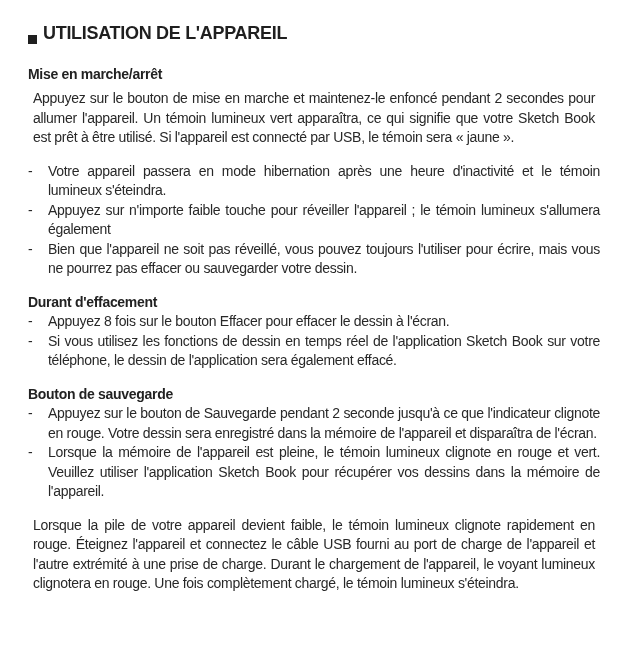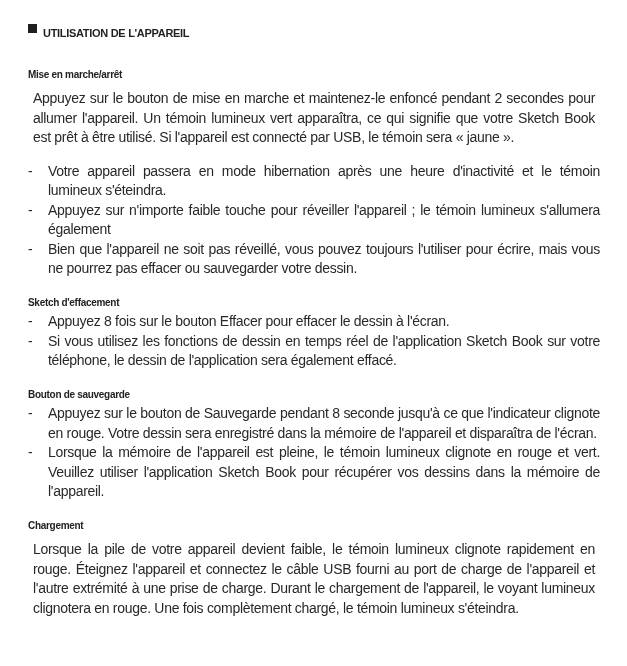--- a/index.html
+++ b/index.html
@@ -15,40 +15,40 @@
     color: #282828;
     font-size: 14px;
     line-height: 19.5px;
     letter-spacing: -0.3px;
     -webkit-font-smoothing: antialiased;
   }
   .page {
     padding: 24px 27px 0 28px;
   }
   .doc-title {
-    font-size: 11px;
+    font-size: 18px;
     font-weight: 700;
     margin: 0 0 21px 0;
     color: #1f1f1f;
     display: flex;
-    align-items: flex-start;
+    align-items: flex-end;
   }
   .sq {
     display: inline-block;
     width: 9px;
     height: 9px;
     background: #1f1f1f;
     margin-right: 6px;
     flex: 0 0 9px;
   }
   .doc-section {
     margin-bottom: 14px;
   }
   .sec-heading {
-    font-size: 10px;
+    font-size: 14px;
     font-weight: 700;
     margin: 0;
     color: #222222;
     line-height: 19.5px;
   }
   .body-text {
     margin: 5px;
     text-align: justify;
   }
   .list-item {
@@ -86,39 +86,38 @@
         <div class="list-item">
           <span class="dash">-</span>
           <p class="item-text">Appuyez sur n'importe faible touche pour réveiller l'appareil ; le témoin lumineux s'allumera également</p>
         </div>
         <div class="list-item">
           <span class="dash">-</span>
           <p class="item-text">Bien que l'appareil ne soit pas réveillé, vous pouvez toujours l'utiliser pour écrire, mais vous ne pourrez pas effacer ou sauvegarder votre dessin.</p>
         </div>
       </section>
       <section class="doc-section">
-        <h2 class="sec-heading">Sketch d'effacement</h2>
+        <h2 class="sec-heading">Durant d'effacement</h2>
         <div class="list-item">
           <span class="dash">-</span>
           <p class="item-text">Appuyez 8 fois sur le bouton Effacer pour effacer le dessin à l'écran.</p>
         </div>
         <div class="list-item">
           <span class="dash">-</span>
           <p class="item-text">Si vous utilisez les fonctions de dessin en temps réel de l'application Sketch Book sur votre téléphone, le dessin de l'application sera également effacé.</p>
         </div>
       </section>
       <section class="doc-section">
         <h2 class="sec-heading">Bouton de sauvegarde</h2>
         <div class="list-item">
           <span class="dash">-</span>
-          <p class="item-text">Appuyez sur le bouton de Sauvegarde pendant 8 seconde jusqu'à ce que l'indicateur clignote en rouge. Votre dessin sera enregistré dans la mémoire de l'appareil et disparaîtra de l'écran.</p>
+          <p class="item-text">Appuyez sur le bouton de Sauvegarde pendant 2 seconde jusqu'à ce que l'indicateur clignote en rouge. Votre dessin sera enregistré dans la mémoire de l'appareil et disparaîtra de l'écran.</p>
         </div>
         <div class="list-item">
           <span class="dash">-</span>
           <p class="item-text">Lorsque la mémoire de l'appareil est pleine, le témoin lumineux clignote en rouge et vert. Veuillez utiliser l'application Sketch Book pour récupérer vos dessins dans la mémoire de l'appareil.</p>
         </div>
       </section>
       <section class="doc-section">
-        <h2 class="sec-heading">Chargement</h2>
         <p class="body-text">Lorsque la pile de votre appareil devient faible, le témoin lumineux clignote rapidement en rouge. Éteignez l'appareil et connectez le câble USB fourni au port de charge de l'appareil et l'autre extrémité à une prise de charge. Durant le chargement de l'appareil, le voyant lumineux clignotera en rouge. Une fois complètement chargé, le témoin lumineux s'éteindra.</p>
       </section>
     </div>
 </div>
 
 </body></html>

